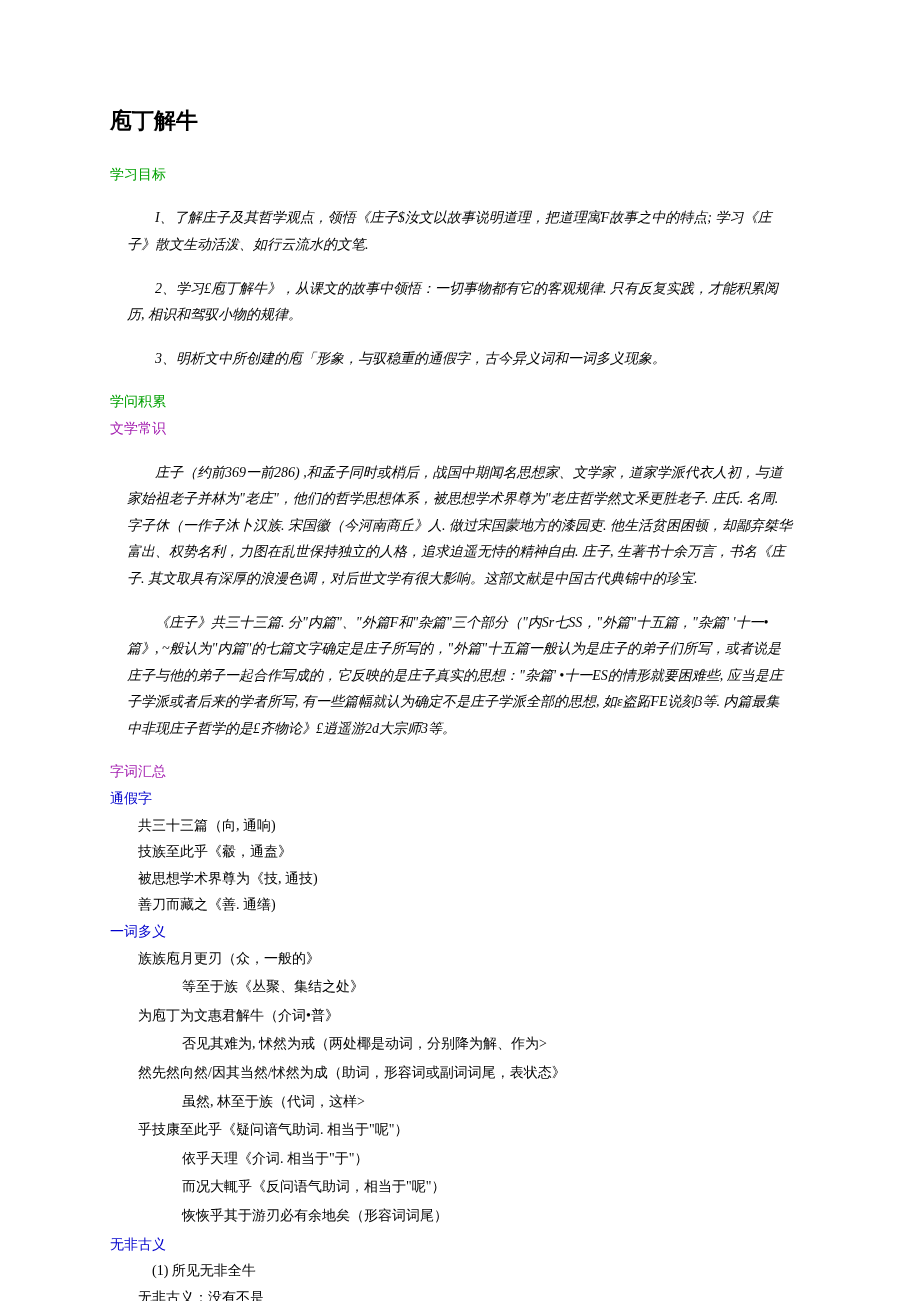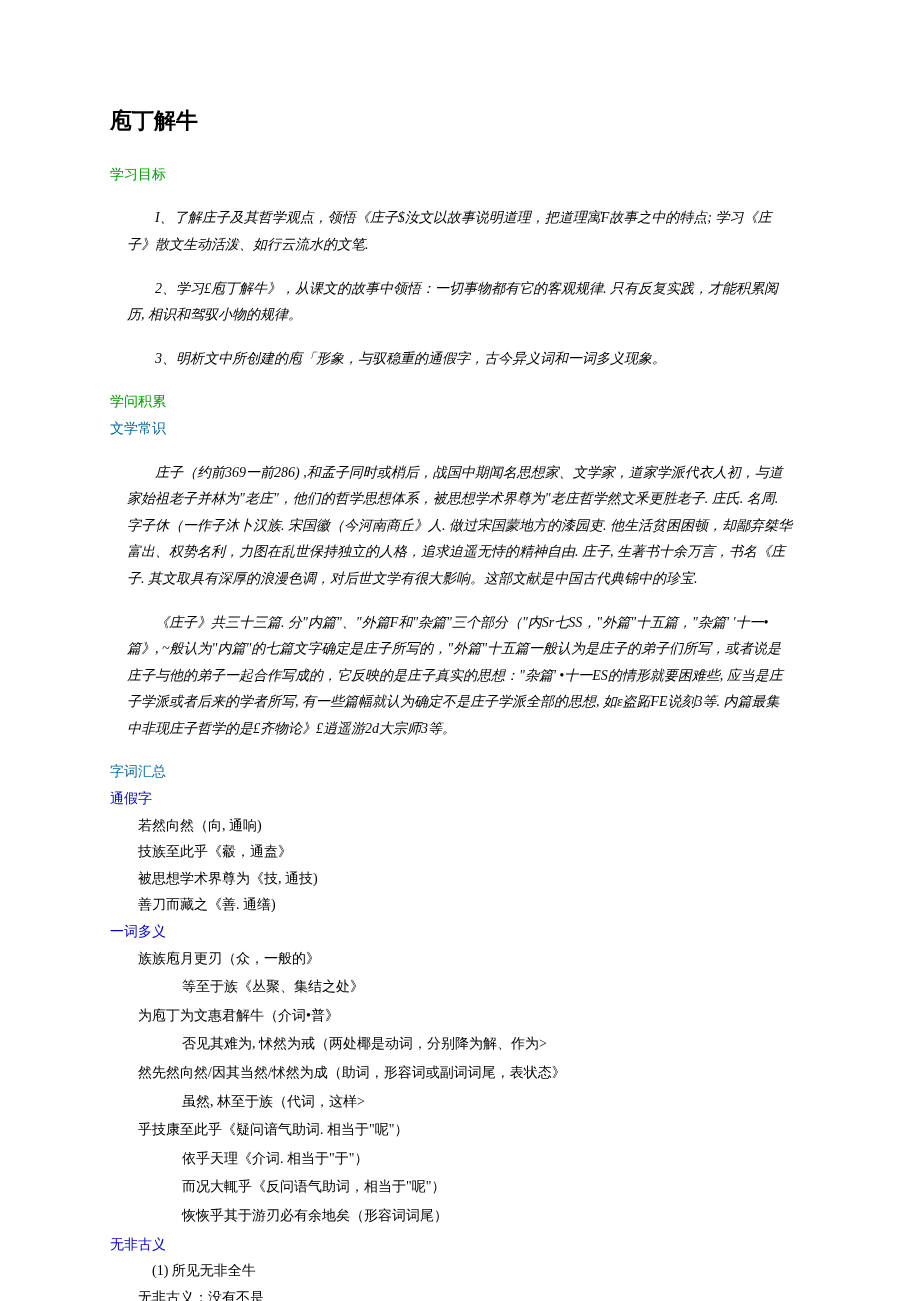--- a/index.html
+++ b/index.html
@@ -21,21 +21,21 @@
   }
   .green-heading {
     color: #00a000;
     font-family: "SimSun", serif;
   }
   .blue-heading {
     color: #0000cc;
     font-family: "SimSun", serif;
   }
   .red-heading {
-    color: #0369a1;
+    color: #a21caf;
     font-family: "SimSun", serif;
   }
   .para {
     text-indent: 2em;
     margin: 17px;
     font-style: italic;
   }
   .indent-2 { text-indent: 2em; margin: 0; }
   .indent-3 { text-indent: 3em; margin: 0; }
   .indent-4 { text-indent: 5em; margin: 2px; }
@@ -51,21 +51,21 @@
 <p class="para">3、明析文中所创建的庖「形象，与驭稳重的通假字，古今异义词和一词多义现象。</p>
 
 <div class="green-heading">学问积累</div>
 <div class="red-heading">文学常识</div>
 <p class="para">庄子（约前369一前286) ,和孟子同时或梢后，战国中期闻名思想家、文学家，道家学派代衣人初，与道家始祖老子并林为"老庄"，他们的哲学思想体系，被思想学术界尊为"老庄哲学然文釆更胜老子. 庄氏. 名周. 字子休（一作子沐卜汉族. 宋国徽（今河南商丘》人. 做过宋国蒙地方的漆园吏. 他生活贫困困顿，却鄙弃桀华富出、权势名利，力图在乱世保持独立的人格，追求迫遥无恃的精神自由. 庄子, 生著书十余万言，书名《庄子.  其文取具有深厚的浪漫色调，对后世文学有很大影响。这部文献是中国古代典锦中的珍宝.</p>
 <p class="para">《庄子》共三十三篇. 分"内篇"、"外篇F和"杂篇"三个部分（"内Sr七SS，"外篇"十五篇，"杂篇' '十一•篇》, ~般认为"内篇"的七篇文字确定是庄子所写的，"外篇"十五篇一般认为是庄子的弟子们所写，或者说是庄子与他的弟子一起合作写成的，它反映的是庄子真实的思想："杂篇' •十一ES的情形就要困难些, 应当是庄子学派或者后来的学者所写, 有一些篇幅就认为确定不是庄子学派全部的思想, 如ε盗跖FE说刻3等. 内篇最集中非现庄子哲学的是£齐物论》£逍遥游2d大宗师3等。</p>
 
 <div class="red-heading">字词汇总</div>
 
 <div class="blue-heading">通假字</div>
-<p class="indent-2">若然向然（向, 通响)</p>
+<p class="indent-2">共三十三篇（向, 通响)</p>
 <p class="indent-2">技族至此乎《觳，通盍》</p>
 <p class="indent-2">被思想学术界尊为《技, 通技)</p>
 <p class="indent-2">善刀而藏之《善. 通缮)</p>
 
 <div class="blue-heading">一词多义</div>
 <p class="indent-2">族族庖月更刃（众，一般的》</p>
 <p class="indent-4">等至于族《丛聚、集结之处》</p>
 <p class="indent-2">为庖丁为文惠君解牛（介词•普》</p>
 <p class="indent-4">否见其难为, 怵然为戒（两处椰是动词，分别降为解、作为&gt;</p>
 <p class="indent-2">然先然向然/因其当然/怵然为成（助词，形容词或副词词尾，表状态》</p>

